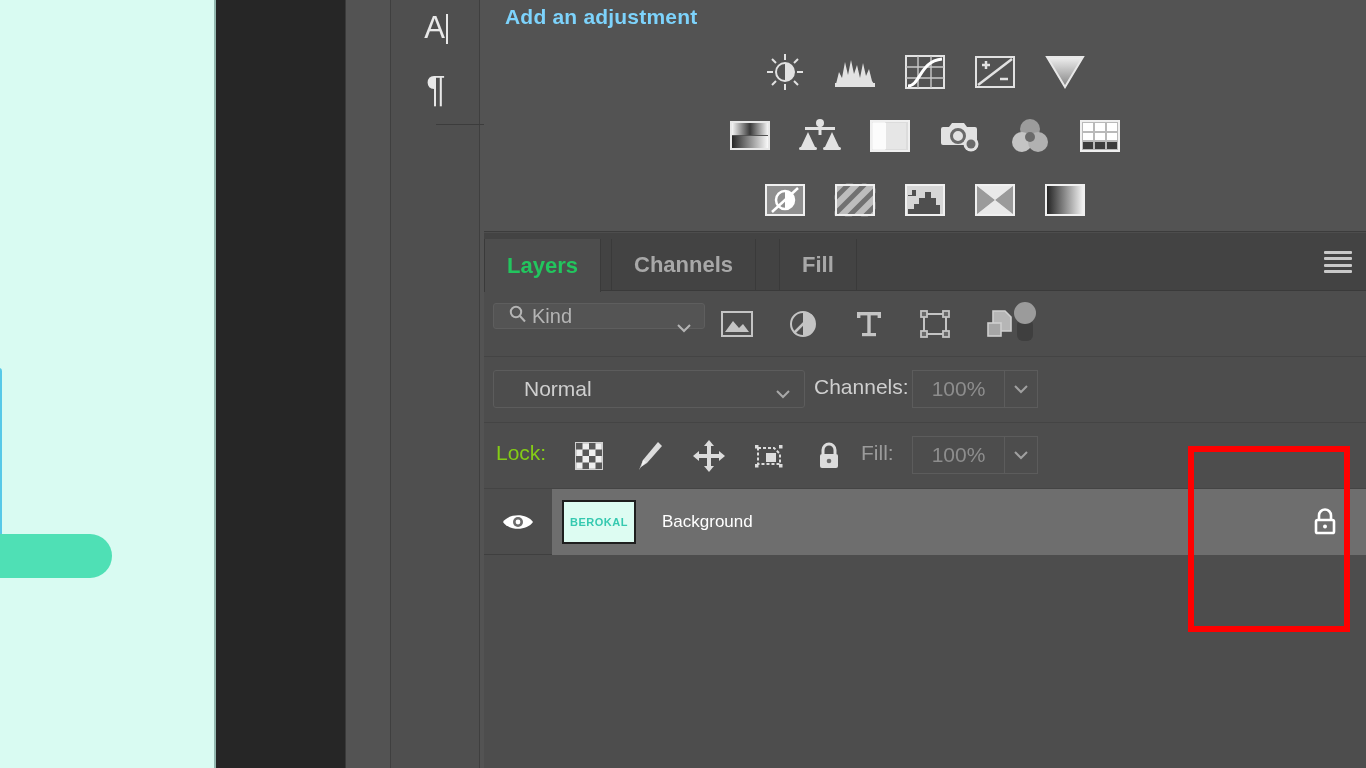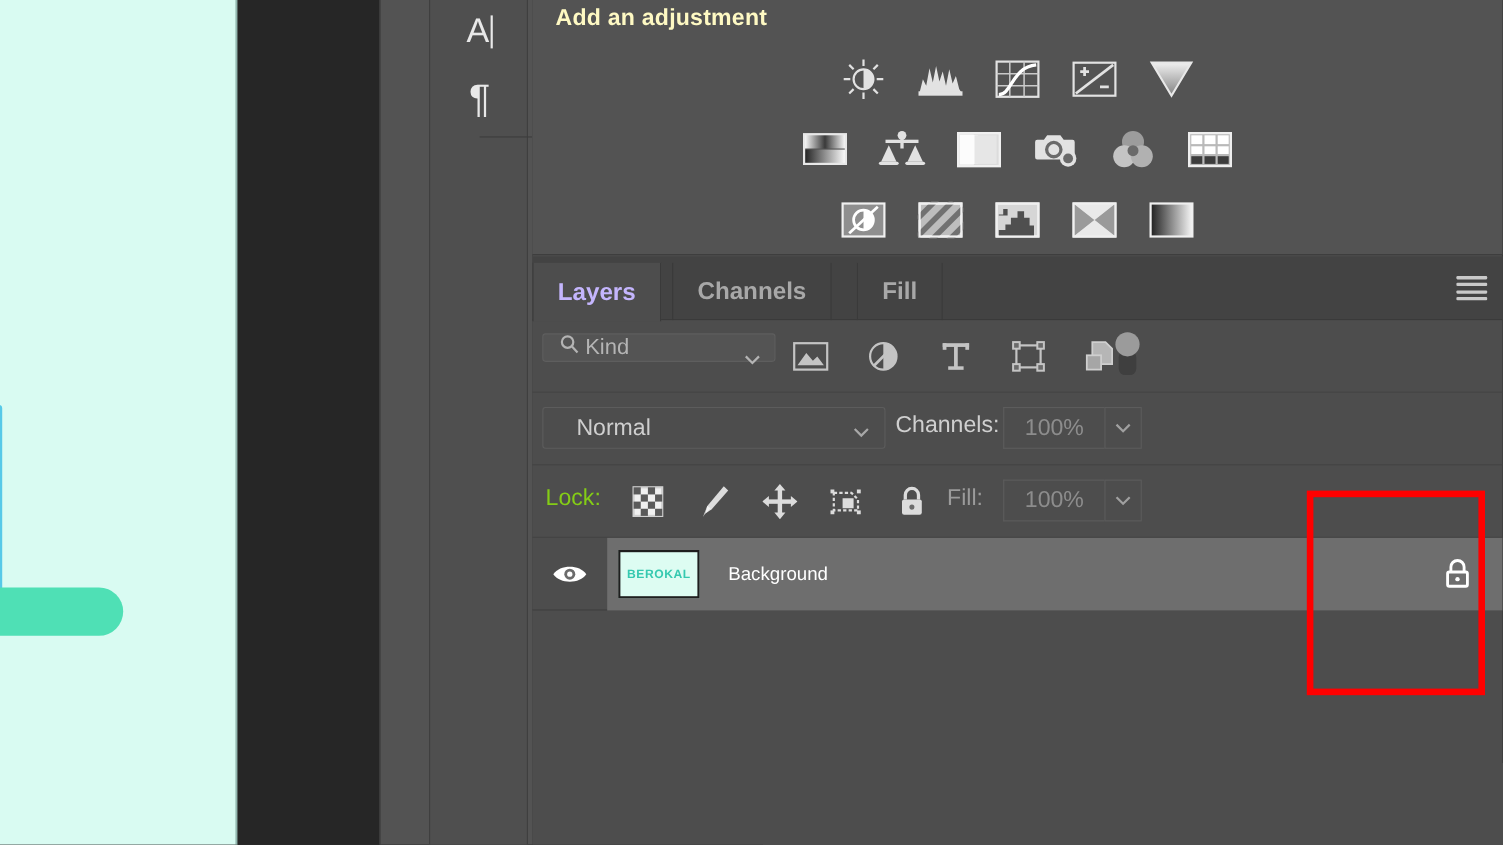--- a/index.html
+++ b/index.html
@@ -92,21 +92,21 @@
 
   
   .adjust-panel {
     position: absolute; left: 0; top: 0;
     width: 882px; height: 232px;
     background: #535353;
     border-bottom: 1px solid #3c3c3c;
   }
   .adjust-title {
     position: absolute; left: 21px; top: 5px;
-    font-size: 21px; font-weight: bold; color: #fef9c3;
+    font-size: 21px; font-weight: bold; color: #7dd3fc;
     letter-spacing: .2px;
   }
   .adjust-rows { position: absolute; left: 0; top: 40px; width: 882px; }
   .adjust-row {
     display: flex; justify-content: center; align-items: center;
     gap: 24px; height: 64px;
   }
   .adj-ico {
     width: 46px; height: 46px;
     display: flex; align-items: center; justify-content: center;
@@ -125,21 +125,21 @@
     border-bottom: 1px solid #3a3a3a;
   }
   .tab {
     position: absolute; top: 6px; height: 52px;
     display: flex; align-items: center; justify-content: center;
     font-size: 22px; font-weight: bold; color: #a8a8a8;
     padding: 0 22px;
     border-left: 1px solid #3a3a3a;
     border-right: 1px solid #3a3a3a;
   }
-  .tab.active { background: #4d4d4d; color: #c4b5fd; border-bottom: none; height: 53px; }
+  .tab.active { background: #4d4d4d; color: #22c55e; border-bottom: none; height: 53px; }
   .tab-menu {
     position: absolute; right: 14px; top: 18px;
     width: 28px; height: 22px;
     display: flex; flex-direction: column; justify-content: space-between;
   }
   .tab-menu i { display: block; height: 3px; background: #c9c9c9; border-radius: 1px; }
 
   .filter-row {
     position: relative; height: 66px;
     border-bottom: 1px solid #444444;

